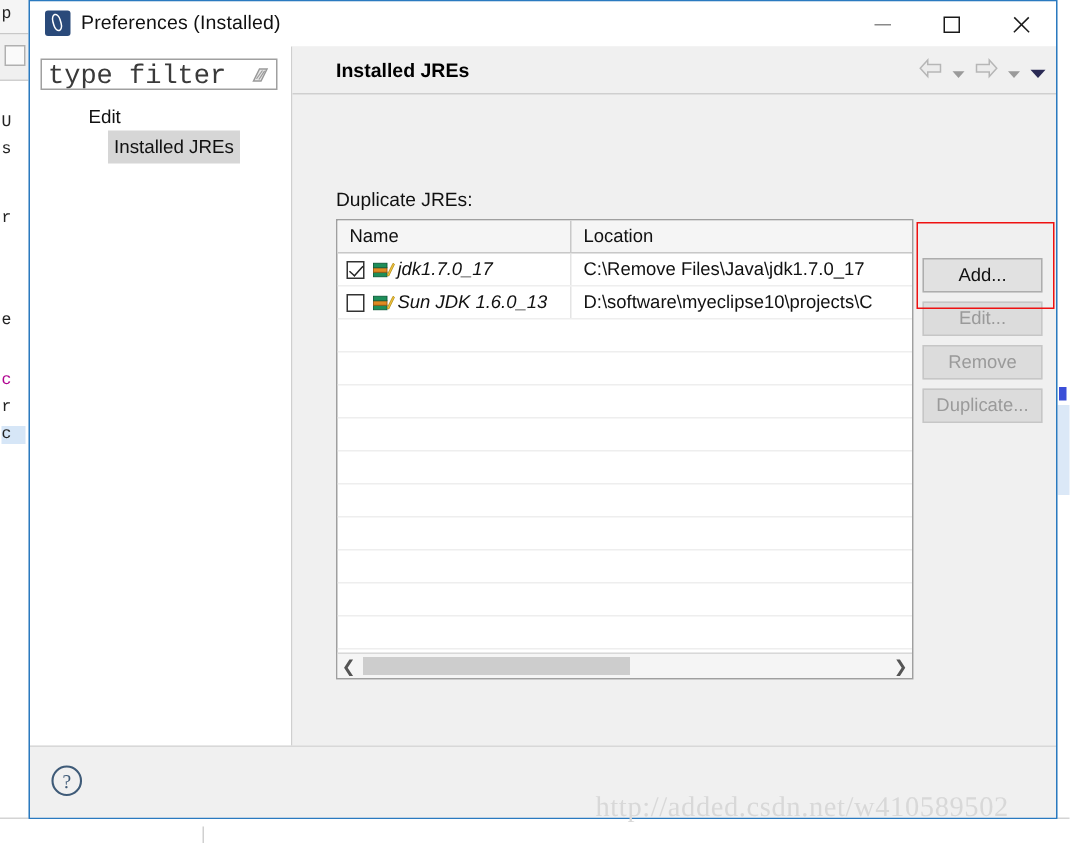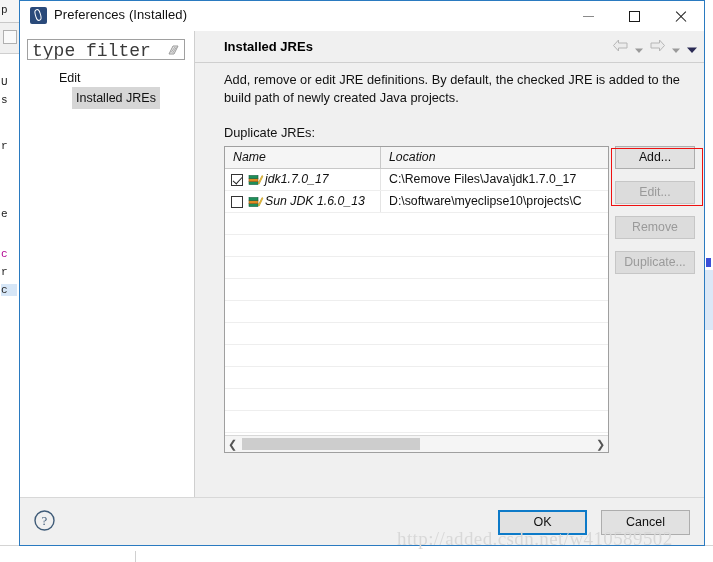--- a/index.html
+++ b/index.html
@@ -278,21 +278,20 @@
     border: 1px solid #9f9f9f;
     background: #ffffff;
     box-sizing: border-box;
     overflow: hidden;
   }
   .tbl-head {
     display: flex;
     height: 21px;
     background: #f5f5f5;
     border-bottom: 1px solid #c8c8c8;
-    font-style: italic;
   }
   .th {
     font-size: 12.3px;
     color: #111111;
     line-height: 21px;
     padding-left: 8px;
     box-sizing: border-box;
   }
   .th.c-name { width: 156px; border-right: 1px solid #c8c8c8; }
   .th.c-loc  { width: 227px; }
@@ -389,22 +388,22 @@
     background: #e1e1e1;
     font-family: "Liberation Sans", sans-serif;
     font-size: 12.3px;
     color: #111111;
     box-sizing: border-box;
     text-align: center;
     line-height: 21px;
     cursor: default;
   }
   .sbtn.enabled { background: #e1e1e1; color: #111111; }
-  .sbtn.disabled { background: #dcdcdc; color: #9a9a9a; border-color: #c6c6c6; margin-top: 12px; }
-  #btn-add { }
+  .sbtn.disabled { background: #dcdcdc; color: #9a9a9a; border-color: #c6c6c6; }
+  #btn-add { margin-top: 26px; }
   .red-hl {
     position: absolute;
     left: 416px; top: 117px;
     width: 92px; height: 58px;
     border: 1.6px solid #ee1111;
     box-sizing: border-box;
     pointer-events: none;
   }
 
   
@@ -539,21 +538,20 @@
             </svg>
           </span>
           <span class="nav-tri">
             <svg width="12" height="10" viewBox="0 0 12 10">
               <path d="M1 2.5 L11 2.5 L6 8 Z" fill="#2b2b55"></path>
             </svg>
           </span>
         </div>
       </div>
 
-      <div class="pane-desc">Add, remove or edit JRE definitions. By default, the checked JRE is added to the build path of newly created Java projects.</div>
       <div class="list-label">Duplicate JREs:</div>
 
       <div class="table-wrap">
         <div class="tbl-head">
           <div class="th c-name">Name</div>
           <div class="th c-loc">Location</div>
         </div>
 
         <div class="tbl-row">
           <div class="td c-name">
@@ -619,18 +617,16 @@
     </div>
   </div>
 
   <div class="dlg-footer">
     <span class="help-icon">
       <svg width="23" height="23" viewBox="0 0 23 23">
         <circle cx="11.5" cy="11.5" r="9.5" fill="none" stroke="#3f5b78" stroke-width="1.4"></circle>
         <text x="11.5" y="16.4" font-family="Liberation Serif, serif" font-size="13" fill="#3f5b78" text-anchor="middle">?</text>
       </svg>
     </span>
-    <div class="fbtn" id="btn-ok">OK</div>
-    <div class="fbtn" id="btn-cancel">Cancel</div>
   </div>
 </div>
 
 <div class="watermark">http://added.csdn.net/w410589502</div>
 
 </body></html>

